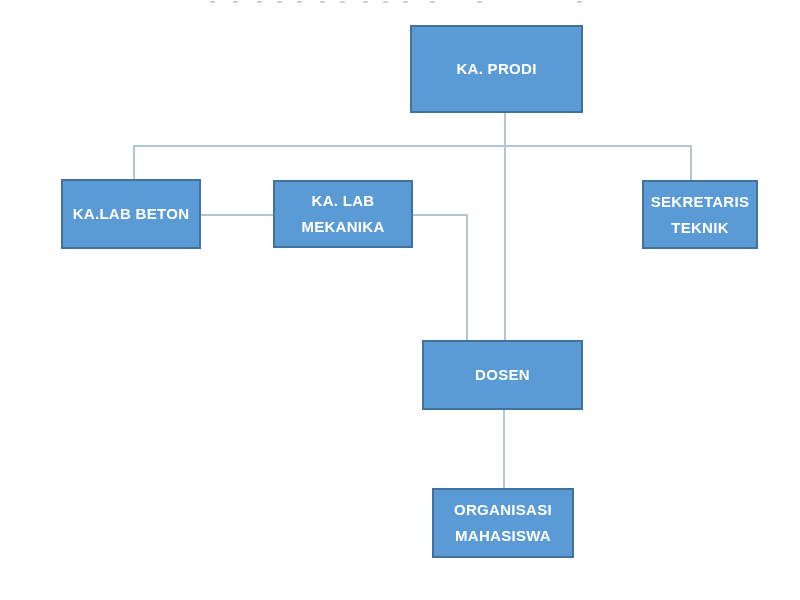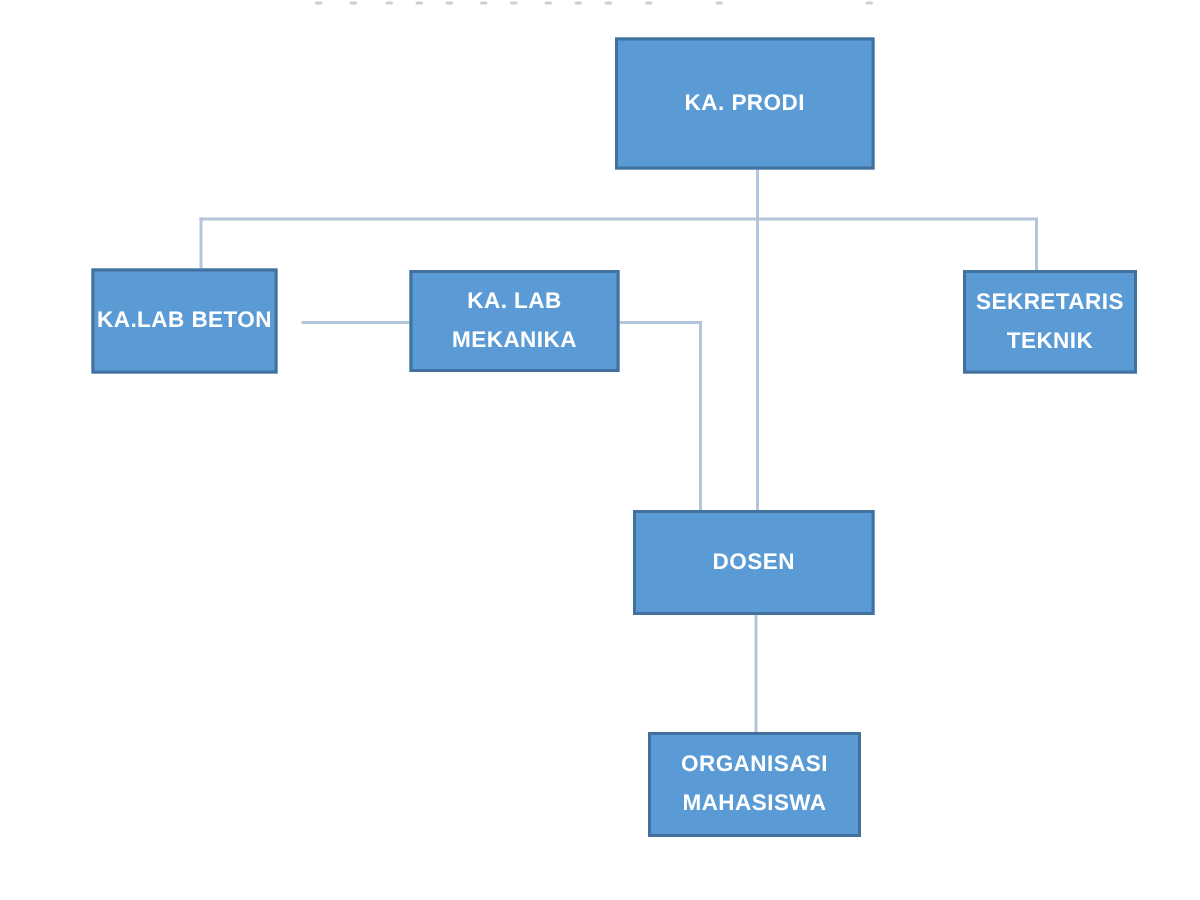--- a/index.html
+++ b/index.html
@@ -72,21 +72,21 @@
   <div class="conn" style="left:690px; top:145px; width:2px; height:35px"></div>
   <div class="conn" style="left:201px; top:214px; width:72px; height:2px"></div>
   <div class="conn" style="left:413px; top:214px; width:55px; height:2px"></div>
   <div class="conn" style="left:466px; top:214px; width:2px; height:126px"></div>
   <div class="conn" style="left:503px; top:410px; width:2px; height:78px"></div>
 
   <div class="node" style="left:410px; top:25px; width:173px; height:88px">
     <div class="node-line">KA. PRODI</div>
   </div>
 
-  <div class="node" style="left:61px; top:179px; width:124px; height:70px">
+  <div class="node" style="left:61px; top:179px; width:140px; height:70px">
     <div class="node-line">KA.LAB BETON</div>
   </div>
 
   <div class="node" style="left:273px; top:180px; width:140px; height:68px">
     <div class="node-line">KA. LAB</div>
     <div class="node-line">MEKANIKA</div>
   </div>
 
   <div class="node" style="left:642px; top:180px; width:116px; height:69px">
     <div class="node-line">SEKRETARIS</div>

